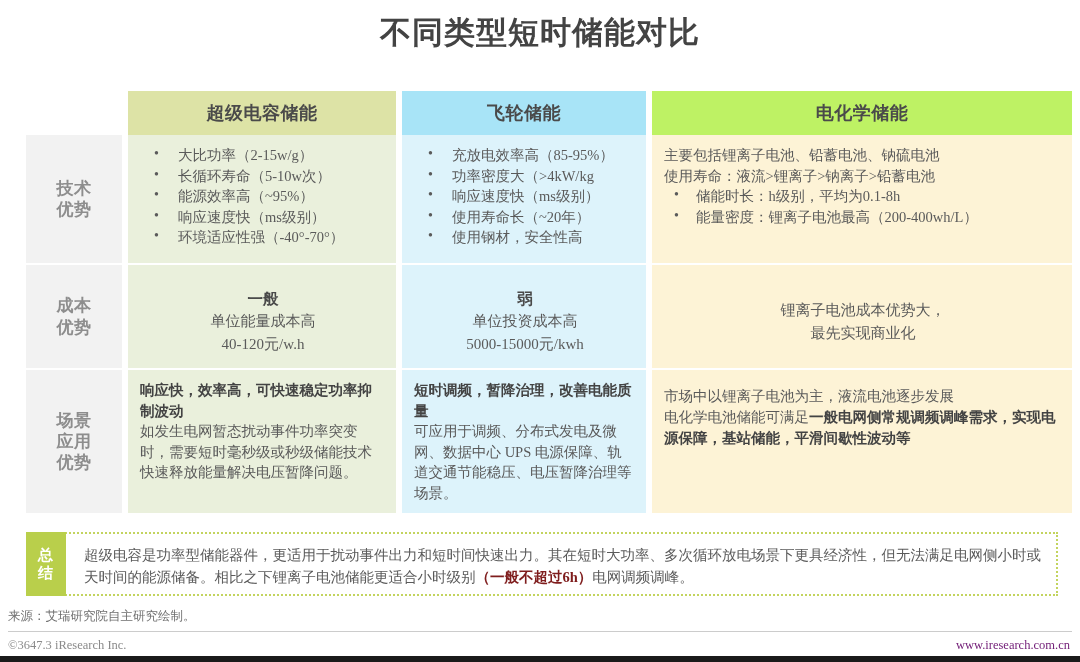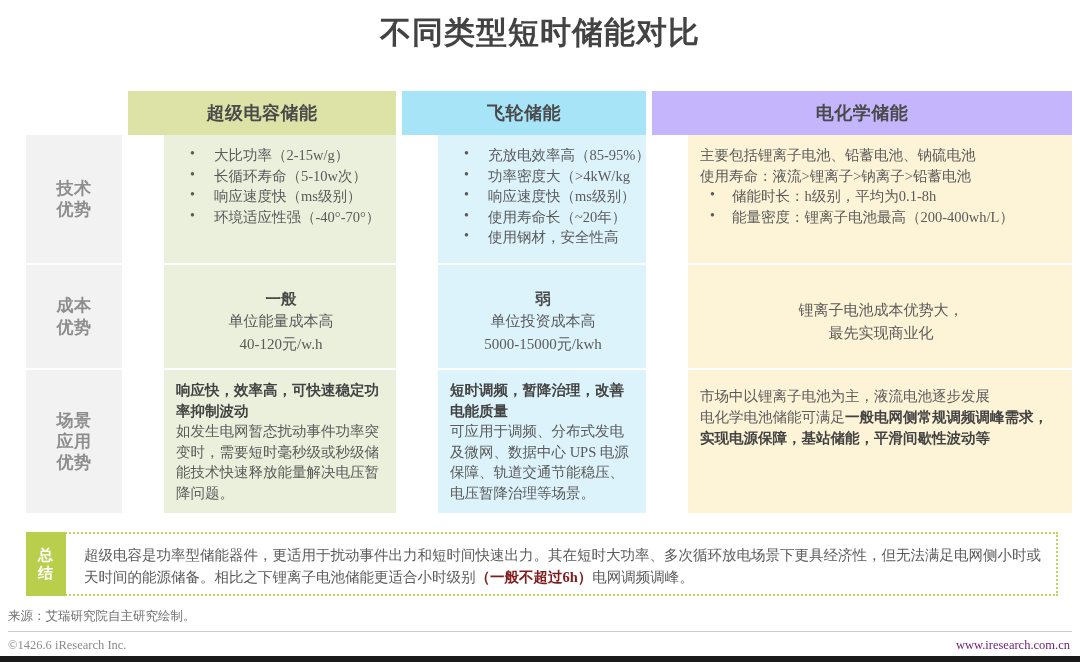--- a/index.html
+++ b/index.html
@@ -61,24 +61,24 @@
     display: flex;
     align-items: center;
     justify-content: center;
     font-size: 18px;
     font-weight: bold;
     color: #4a4a4a;
     letter-spacing: 0.5px;
   }
   .hdr.green  { background: #dde3a6; }
   .hdr.blue   { background: #a8e4f7; }
-  .hdr.yellow { background: #c4b5fd; }
-
-  
-  .body-cell { padding: 10px 10px 0 12px; margin-left: 36px; }
+  .hdr.yellow { background: #bef264; }
+
+  
+  .body-cell { padding: 10px 10px 0 12px; }
   .body-cell.green  { background: #eaf0dc; }
   .body-cell.blue   { background: #ddf3fb; }
   .body-cell.yellow { background: #fdf3d6; }
 
   
   ul.blist { list-style: none; }
   ul.blist li {
     position: relative;
     padding-left: 38px;
     font-size: 14.5px;
@@ -221,20 +221,21 @@
     <div class="cell hdr yellow">电化学储能</div>
 
     <div class="cell rowlabel">
       <span>技术<br>优势</span>
     </div>
 
     <div class="cell body-cell green">
       <ul class="blist">
         <li>大比功率（2-15w/g）</li>
         <li>长循环寿命（5-10w次）</li>
+        <li>能源效率高（~95%）</li>
         <li>响应速度快（ms级别）</li>
         <li>环境适应性强（-40°-70°）</li>
       </ul>
     </div>
 
     <div class="cell body-cell blue">
       <ul class="blist">
         <li>充放电效率高（85-95%）</li>
         <li>功率密度大（&gt;4kW/kg</li>
         <li>响应速度快（ms级别）</li>
@@ -320,17 +321,17 @@
 
   <div class="summary">
     <div class="summary-tab">
       <span>总<br>结</span>
     </div>
     <div class="summary-text"><span>超级电容是功率型储能器件，更适用于扰动事件出力和短时间快速出力。其在短时大功率、多次循环放电场景下更具经济性，但无法满足电网侧小时或天时间的能源储备。相比之下锂离子电池储能更适合小时级别</span><span class="b">（一般不超过6h）</span><span>电网调频调峰。</span></div>
   </div>
 
   <div class="source">来源：艾瑞研究院自主研究绘制。</div>
   <div class="footrule"></div>
-  <div class="copy">©1426.6 iResearch Inc.</div>
+  <div class="copy">©3647.3 iResearch Inc.</div>
   <div class="site">www.iresearch.com.cn</div>
   <div class="bottombar"></div>
 
 </div>
 
 </body></html>

